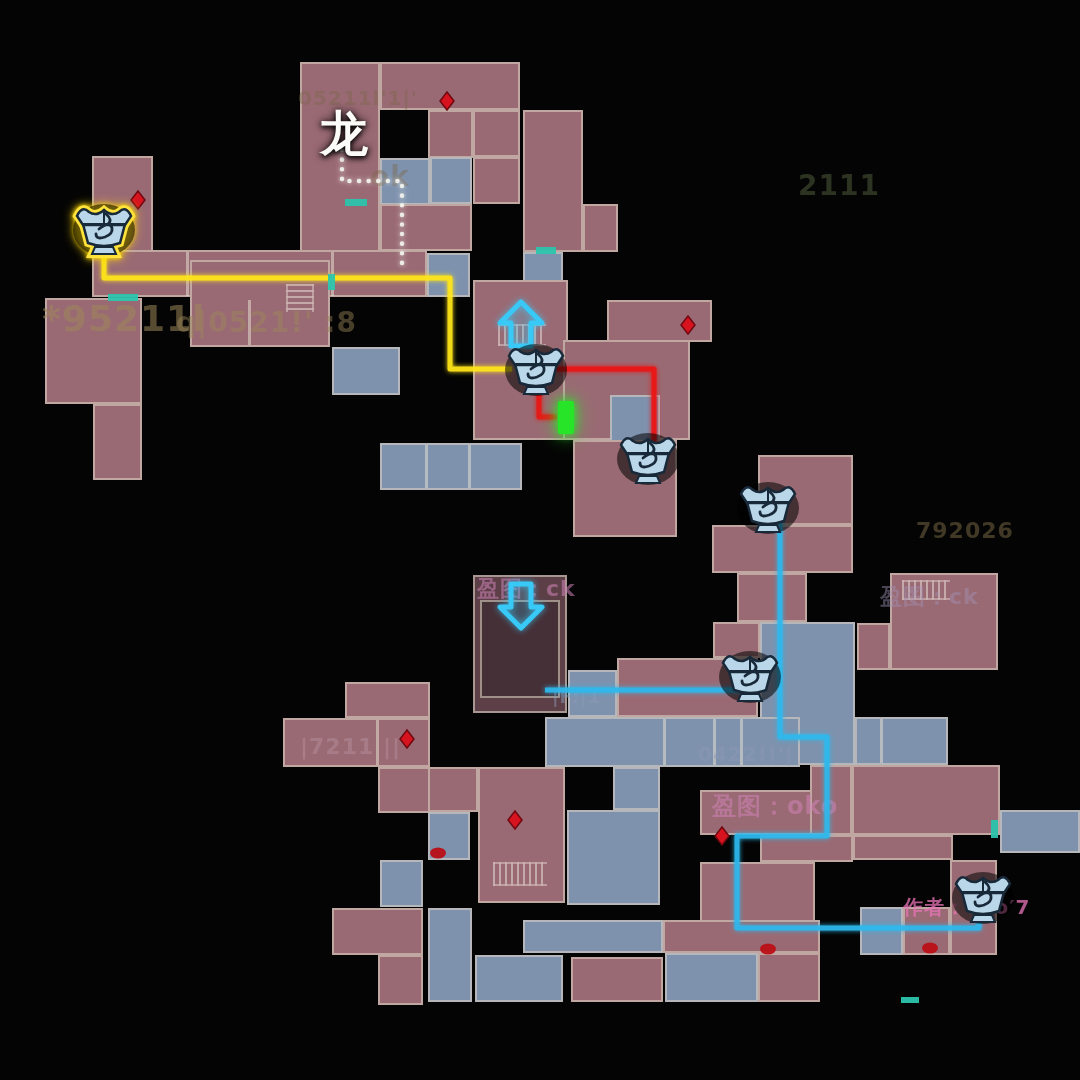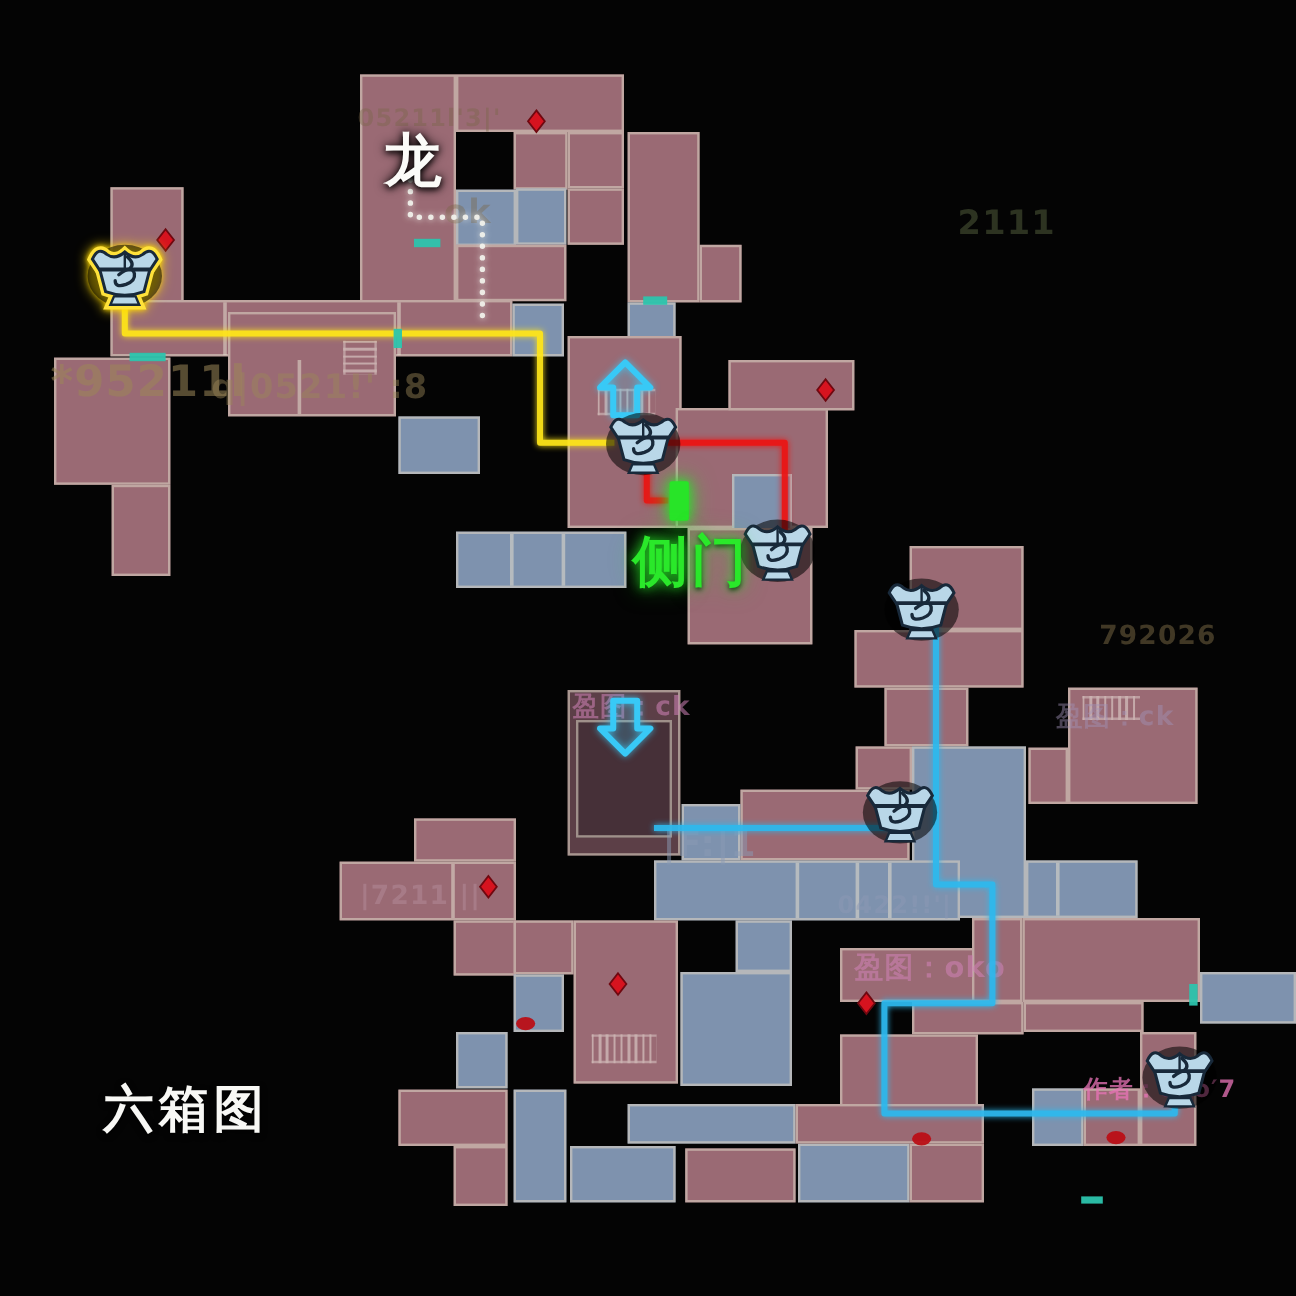--- a/index.html
+++ b/index.html
@@ -101,29 +101,29 @@
       <div class="divider" style="left: 713px; top: 719px; width: 3px; height: 46px;"></div>
       <div class="divider" style="left: 740px; top: 719px; width: 3px; height: 46px;"></div>
       <div class="divider" style="left: 880px; top: 719px; width: 3px; height: 44px;"></div>
       <div class="divider" style="left: 376px; top: 720px; width: 3px; height: 45px;"></div>
       <div class="stairs v" style="left: 286px; top: 284px; width: 24px; height: 28px;"></div>
       <div class="stairs h" style="left: 498px; top: 324px; width: 48px; height: 18px;"></div>
       <div class="stairs h" style="left: 493px; top: 862px; width: 54px; height: 20px;"></div>
       <div class="stairs h" style="left: 902px; top: 580px; width: 48px; height: 16px;"></div>
       <div class="wm" style="left: 42px; top: 298px; font-size: 36px; color: rgb(156, 135, 88); opacity: 0.55;">*95211l</div>
       <div class="wm" style="left: 176px; top: 306px; font-size: 28px; color: rgb(156, 135, 88); opacity: 0.45;">q|0521!' :8</div>
-      <div class="wm" style="left: 298px; top: 86px; font-size: 20px; color: rgb(122, 103, 72); opacity: 0.4;">05211l'3|'</div>
+      <div class="wm" style="left: 298px; top: 86px; font-size: 20px; color: rgb(122, 103, 72); opacity: 0.4;">05211l'1|'</div>
       <div class="wm" style="left: 798px; top: 169px; font-size: 28px; color: rgb(107, 122, 78); opacity: 0.4;">2111</div>
       <div class="wm" style="left: 370px; top: 160px; font-size: 28px; color: rgb(122, 103, 72); opacity: 0.4;">ok</div>
       <div class="wm" style="left: 477px; top: 574px; font-size: 22px; color: rgb(209, 131, 184); opacity: 0.55;">盈图：ck</div>
       <div class="wm" style="left: 712px; top: 790px; font-size: 24px; color: rgb(209, 131, 184); opacity: 0.55;">盈图：oko</div>
       <div class="wm" style="left: 880px; top: 582px; font-size: 22px; color: rgb(161, 146, 184); opacity: 0.45;">盈图：ck</div>
       <div class="wm" style="left: 903px; top: 894px; font-size: 20px; color: rgb(234, 116, 184); opacity: 0.75;">作者：oko′7</div>
       <div class="wm" style="left: 916px; top: 518px; font-size: 22px; color: rgb(156, 135, 88); opacity: 0.4;">792026</div>
-      <div class="wm" style="left: 552px; top: 686px; font-size: 30px; color: rgb(139, 155, 181); opacity: 0.5;">|F:|1</div>
+      <div class="wm" style="left: 552px; top: 686px; font-size: 18px; color: rgb(139, 155, 181); opacity: 0.5;">|F:|1</div>
       <div class="wm" style="left: 698px; top: 742px; font-size: 20px; color: rgb(141, 153, 181); opacity: 0.5;">0422!!'|</div>
       <div class="wm" style="left: 300px; top: 734px; font-size: 22px; color: rgb(183, 144, 160); opacity: 0.45;">|7211 ||</div>
     </div>
   <svg id="overlay" width="1080" height="1080" viewBox="0 0 1080 1080">
       <polyline points="104,252 104,278 450,278 450,369 512,369" fill="none" stroke="#ffe619" stroke-width="5" stroke-linejoin="round" opacity="0.95" style="filter:drop-shadow(0 0 2.5px #ffe619)"></polyline>
       <polyline points="556,369 654,369 654,446" fill="none" stroke="#ec1414" stroke-width="5" stroke-linejoin="round" opacity="0.95" style="filter:drop-shadow(0 0 2.5px #ec1414)"></polyline>
       <polyline points="539,387 539,417 557,417" fill="none" stroke="#ec1414" stroke-width="5" stroke-linejoin="round" opacity="0.95" style="filter:drop-shadow(0 0 2.5px #ec1414)"></polyline>
       <polyline points="780,521 780,737 827,737 827,836 737,836 737,928 979,928 979,912" fill="none" stroke="#2db9ee" stroke-width="5" stroke-linejoin="round" opacity="0.95" style="filter:drop-shadow(0 0 2.5px #2db9ee)"></polyline>
       <polyline points="545,690 755,690" fill="none" stroke="#2db9ee" stroke-width="5" stroke-linejoin="round" opacity="0.95" style="filter:drop-shadow(0 0 2.5px #2db9ee)"></polyline>
       <polyline points="342,150 342,181 402,181 402,266" fill="none" stroke="#f2f2ec" stroke-width="4.5" stroke-linejoin="round" stroke-dasharray="0.1 9.5" stroke-linecap="round" opacity="0.95" style="filter:drop-shadow(0 0 2.5px #f2f2ec)"></polyline>
@@ -191,15 +191,13 @@
       <g transform="translate(951,869)">
         <ellipse cx="32" cy="29" rx="31" ry="26" fill="#000" opacity="0.55"></ellipse>
         <path d="M23 46 L41 46 L44 53 L20 53 Z" fill="#b9d7e8" stroke="#18293a" stroke-width="2"></path>
         <path d="M11 23 L53 23 L48 42 Q32 48 16 42 Z" fill="#b9d7e8" stroke="#18293a" stroke-width="2.5"></path>
         <path d="M5 15 Q10 4 17 11 Q24 16 32 9 Q40 16 47 11 Q54 4 59 15 L53 24 L11 24 Z" fill="#b9d7e8" stroke="#18293a" stroke-width="2.5"></path>
         <path d="M11 23 L53 23 M32 10 L32 22" fill="none" stroke="#18293a" stroke-width="2"></path>
         <path d="M34 13 q7 6 2 10 M27 28 q11 -9 13 -1 q1 6 -7 9 q-9 3 -9 -3" fill="none" stroke="#18293a" stroke-width="2.8" stroke-linecap="round"></path>
       </g>
     </svg>
   <div class="label label-dragon">龙</div>
-  <div class="label label-side-door">侧门</div>
-  <div class="label label-map-title">六箱图</div>
 </div>
 
 </body></html>

